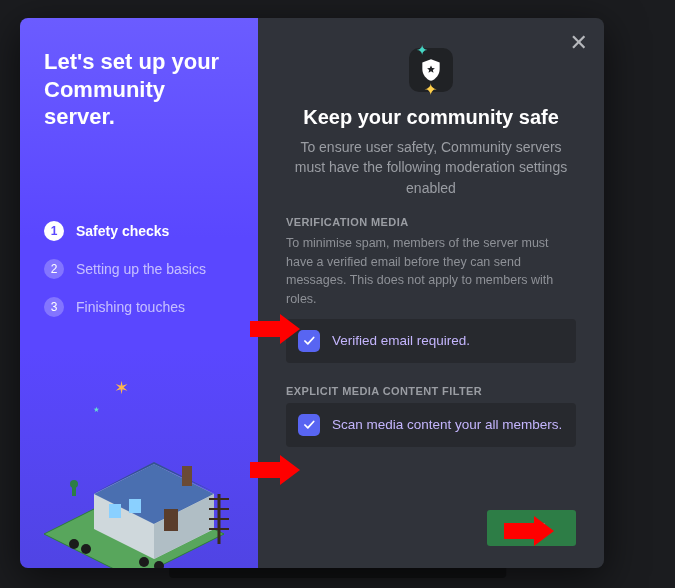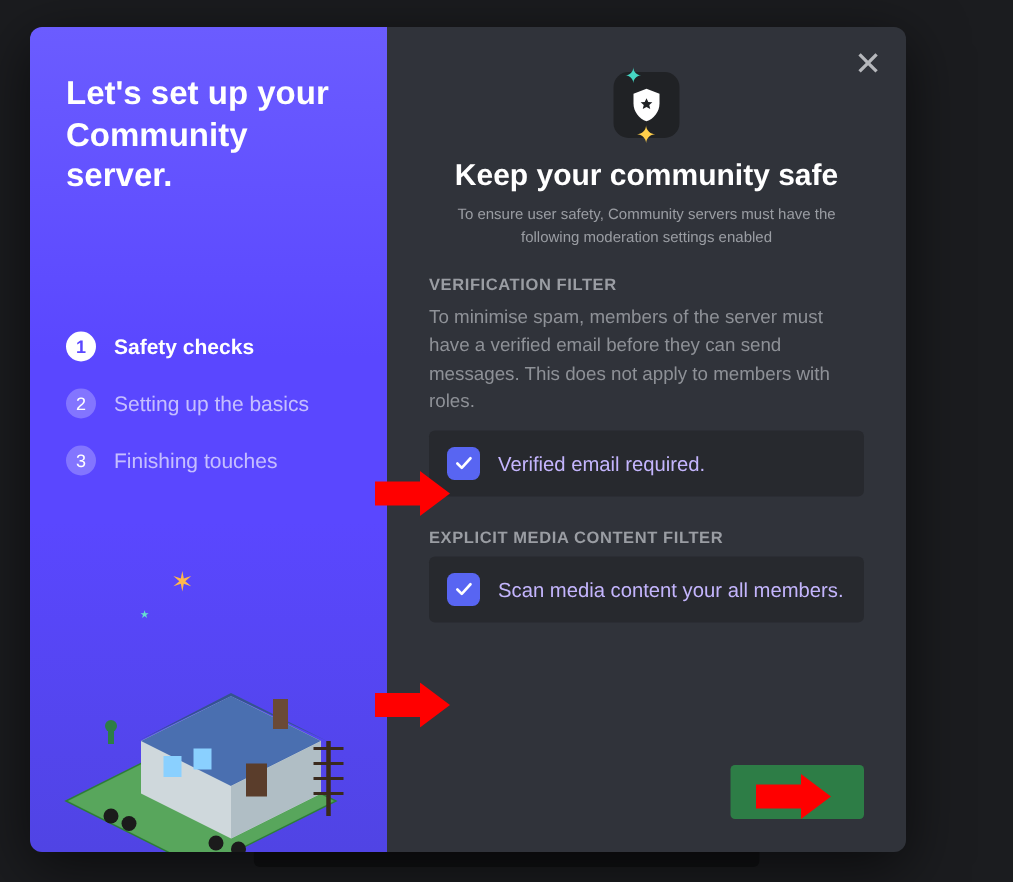--- a/index.html
+++ b/index.html
@@ -36,21 +36,21 @@
   .main {
     flex:1; background:#30333a; position:relative; padding:24px 28px 22px 28px; color:#dcddde;
     display:flex; flex-direction:column;
   }
   .close { position:absolute; top:14px; right:16px; color:#b6b8bc; font-size:22px; cursor:pointer; line-height:1;}
   .icon-wrap { display:flex; flex-direction:column; align-items:center; margin-top:6px; margin-bottom:14px; position:relative;}
   .shield-box { width:44px; height:44px; border-radius:10px; background:#202225; display:flex; align-items:center; justify-content:center;}
   .spark1 { position:absolute; top:-6px; right:148px; color:#46d6c4; font-size:14px;}
   .spark2 { position:absolute; top:32px; left:138px; color:#ffcf4b; font-size:16px;}
   h2 { text-align:center; color:#fff; font-size:20px; font-weight:700; margin-bottom:8px;}
-  .sub { text-align:center; color:#9a9da3; font-size:10px; line-height:1.45; padding:0 8px; margin-bottom:18px;}
+  .sub { text-align:center; color:#9a9da3; font-size:14px; line-height:1.45; padding:0 8px; margin-bottom:18px;}
   .section-title { color:#9a9da3; font-size:11px; font-weight:700; letter-spacing:.4px; margin-bottom:6px;}
   .section-desc { color:#8e9197; font-size:12.5px; line-height:1.5; margin-bottom:10px;}
   .check-row {
     background:#27292e; border-radius:4px; padding:11px 12px; display:flex; align-items:center; gap:12px;
     margin-bottom:22px; position:relative;
   }
   .chk {
     width:22px; height:22px; border-radius:5px; background:#5865f2; display:flex; align-items:center; justify-content:center;
   }
   .row-lbl { font-size:13.5px; color:#c4b5fd; }
@@ -131,21 +131,21 @@
           <path d="M12 2 L20 5 V11 C20 16 16.5 20.5 12 22 C7.5 20.5 4 16 4 11 V5 Z" fill="#ffffff"></path>
           <path d="M12 7.8 l1.1 2.3 2.5 .2 -1.9 1.7 .6 2.5 L12 13.2 l-2.3 1.3 .6-2.5 -1.9-1.7 2.5-.2 Z" fill="#202225"></path>
         </svg>
       </div>
       <span class="spark2">✦</span>
     </div>
 
     <h2>Keep your community safe</h2>
     <div class="sub">To ensure user safety, Community servers must have the following moderation settings enabled</div>
 
-    <div class="section-title">VERIFICATION FILTER</div>
+    <div class="section-title">VERIFICATION MEDIA</div>
     <div class="section-desc">To minimise spam, members of the server must have a verified email before they can send messages. This does not apply to members with roles.</div>
     <div class="check-row">
       <div class="chk">
         <svg width="14" height="14" viewBox="0 0 24 24">
             <path d="M5 12 l5 5 L20 6" fill="none" stroke="#fff" stroke-width="3" stroke-linecap="round" stroke-linejoin="round"></path>
           </svg>
       </div>
       <div class="row-lbl">Verified email required.</div>
     </div>
 

